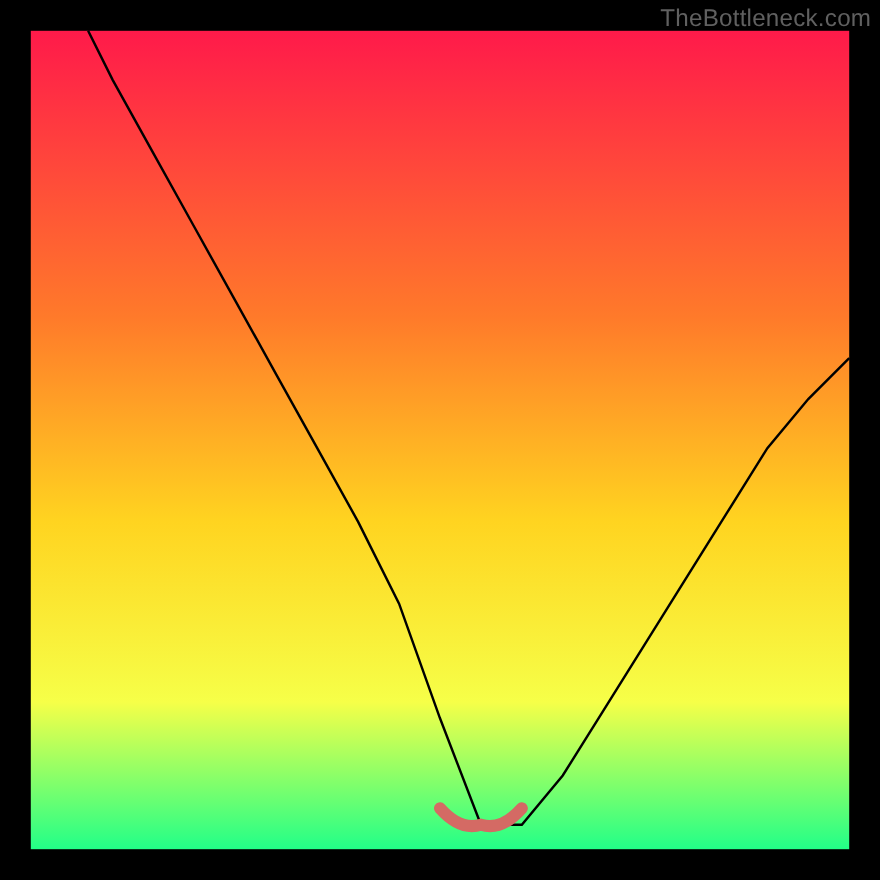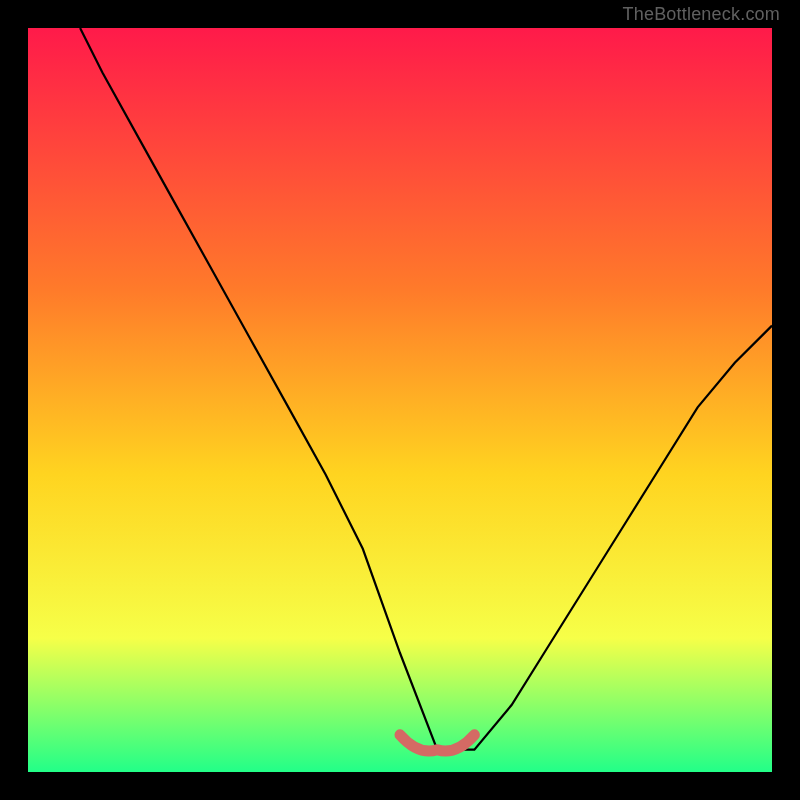--- a/index.html
+++ b/index.html
@@ -13,23 +13,23 @@
   }
   .frame {
     position: relative;
     width: 800px;
     height: 800px;
     background: #000;
   }
   .watermark {
     position: absolute;
     top: 4px;
-    right: 20px;
+    right: 8px;
     color: #606060;
-    font-size: 18px;
+    font-size: 22px;
     font-weight: 500;
     letter-spacing: 0.2px;
     z-index: 10;
   }
   svg {
     position: absolute;
     top: 0;
     left: 0;
   }
 </style>

